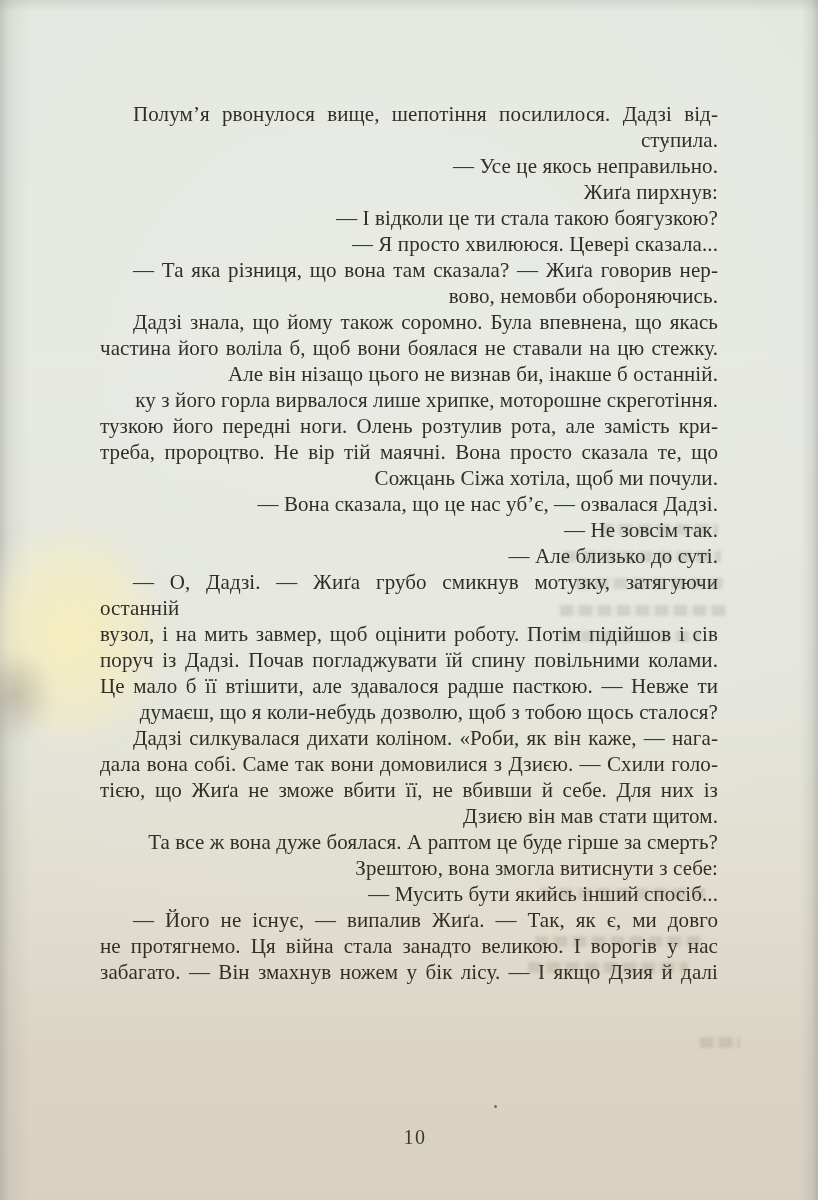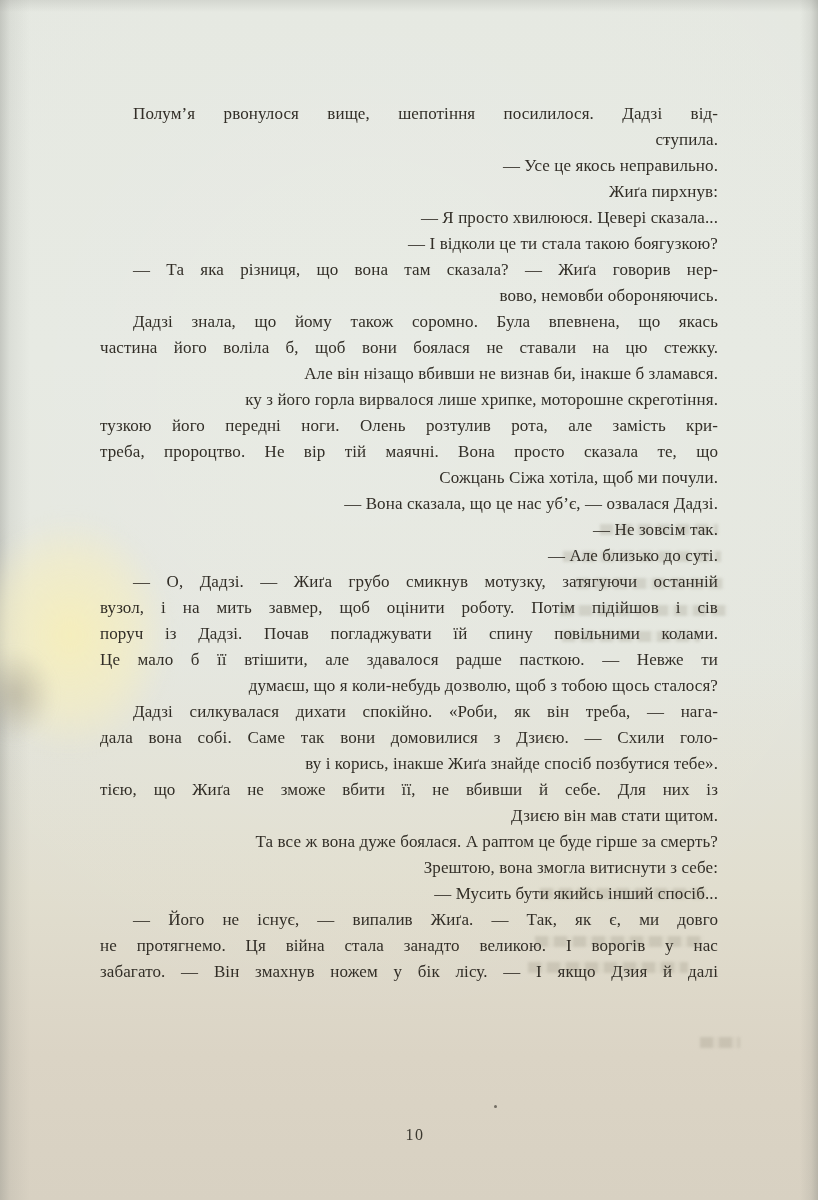--- a/index.html
+++ b/index.html
@@ -16,26 +16,26 @@
     background:linear-gradient(270deg,rgba(116,118,112,0.32),rgba(116,118,112,0.12) 7px,rgba(116,118,112,0.0) 18px);}
   .edge-top{position:absolute;left:0;top:0;width:100%;height:12px;
     background:linear-gradient(180deg,rgba(118,120,114,0.16),rgba(118,120,114,0.0));}
   .stain-yellow{position:absolute;left:-70px;top:470px;width:280px;height:330px;border-radius:50%;
     background:radial-gradient(closest-side,rgba(246,238,185,0.95),rgba(246,238,190,0.55) 45%,rgba(246,238,190,0) 72%);
     filter:blur(8px);}
   .stain-shadow{position:absolute;left:-40px;top:630px;width:110px;height:130px;border-radius:50%;
     background:radial-gradient(closest-side,rgba(145,138,122,0.45),rgba(145,138,122,0) 70%);
     filter:blur(6px);}
   .textblock{position:absolute;left:100px;top:101px;width:618px;color:#322e27;
-    font-size:17px;line-height:26px;letter-spacing:0.1px;}
+    font-size:21px;line-height:26px;letter-spacing:0.1px;}
   .line{white-space:nowrap;text-align:right;}
   .line.j{white-space:normal;text-align:justify;text-align-last:justify;}
   .line.in{text-indent:33px;}
   .pagenum{position:absolute;left:100px;top:1126px;width:630px;text-align:center;
-    color:#3b382f;font-size:16px;letter-spacing:1.5px;}
+    color:#3b382f;font-size:20px;letter-spacing:1.5px;}
   .ghost{position:absolute;height:11px;opacity:0.55;filter:blur(1.6px);
     background:repeating-linear-gradient(90deg,rgba(128,122,102,0.38) 0 13px,rgba(128,122,102,0.07) 13px 19px);}
   .speck{position:absolute;width:3px;height:3px;border-radius:50%;background:rgba(70,66,58,0.7);}
 </style>
 </head>
 <body>
 
 <div class="photo">
   <div class="edge-top"></div>
   <div class="edge-left"></div>
@@ -54,42 +54,41 @@
   <div class="ghost" style="left:700px;top:1037px;width:40px"></div>
 
   <div class="speck" style="left:666px;top:140px"></div>
   <div class="speck" style="left:494px;top:1105px"></div>
 
   <div class="textblock">
       <div class="line j in">Полум’я рвонулося вище, шепотіння посилилося. Дадзі від-</div>
       <div class="line">ступила.</div>
       <div class="line in">— Усе це якось неправильно.</div>
       <div class="line in">Жиґа пирхнув:</div>
+      <div class="line in">— І відколи це ти стала такою боягузкою?</div>
       <div class="line in">— Я просто хвилююся. Цевері сказала...</div>
-      <div class="line in">— І відколи це ти стала такою боягузкою?</div>
       <div class="line j in">— Та яка різниця, що вона там сказала? — Жиґа говорив нер-</div>
       <div class="line">вово, немовби обороняючись.</div>
       <div class="line j in">Дадзі знала, що йому також соромно. Була впевнена, що якась</div>
       <div class="line j">частина його воліла б, щоб вони боялася не ставали на цю стежку.</div>
-      <div class="line">Але він нізащо вбивши не визнав би, інакше б зламався.</div>
+      <div class="line">Але він нізащо цього не визнав би, інакше б останній.</div>
       <div class="line">ку з його горла вирвалося лише хрипке, моторошне скреготіння.</div>
       <div class="line j">тузкою його передні ноги. Олень розтулив рота, але замість кри-</div>
       <div class="line j">треба, пророцтво. Не вір тій маячні. Вона просто сказала те, що</div>
       <div class="line">Сожцань Сіжа хотіла, щоб ми почули.</div>
       <div class="line in">— Вона сказала, що це нас уб’є, — озвалася Дадзі.</div>
       <div class="line in">— Не зовсім так.</div>
       <div class="line in">— Але близько до суті.</div>
       <div class="line j in">— О, Дадзі. — Жиґа грубо смикнув мотузку, затягуючи останній</div>
       <div class="line j">вузол, і на мить завмер, щоб оцінити роботу. Потім підійшов і сів</div>
       <div class="line j">поруч із Дадзі. Почав погладжувати їй спину повільними колами.</div>
       <div class="line j">Це мало б її втішити, але здавалося радше пасткою. — Невже ти</div>
       <div class="line">думаєш, що я коли-небудь дозволю, щоб з тобою щось сталося?</div>
-      <div class="line j in">Дадзі силкувалася дихати спокійно. «Роби, як він треба, — нага-</div>
+      <div class="line j in">Дадзі силкувалася дихати коліном. «Роби, як він каже, — нага-</div>
       <div class="line j">дала вона собі. Саме так вони домовилися з Дзиєю. — Схили голо-</div>
-      <div class="line">ву і корись, інакше Жиґа знайде спосіб позбутися тебе».</div>
       <div class="line j">тією, що Жиґа не зможе вбити її, не вбивши й себе. Для них із</div>
       <div class="line">Дзиєю він мав стати щитом.</div>
       <div class="line in">Та все ж вона дуже боялася. А раптом це буде гірше за смерть?</div>
       <div class="line in">Зрештою, вона змогла витиснути з себе:</div>
       <div class="line in">— Мусить бути якийсь інший спосіб...</div>
       <div class="line j in">— Його не існує, — випалив Жиґа. — Так, як є, ми довго</div>
       <div class="line j">не протягнемо. Ця війна стала занадто великою. І ворогів у нас</div>
       <div class="line j">забагато. — Він змахнув ножем у бік лісу. — І якщо Дзия й далі</div>
     </div>
 

